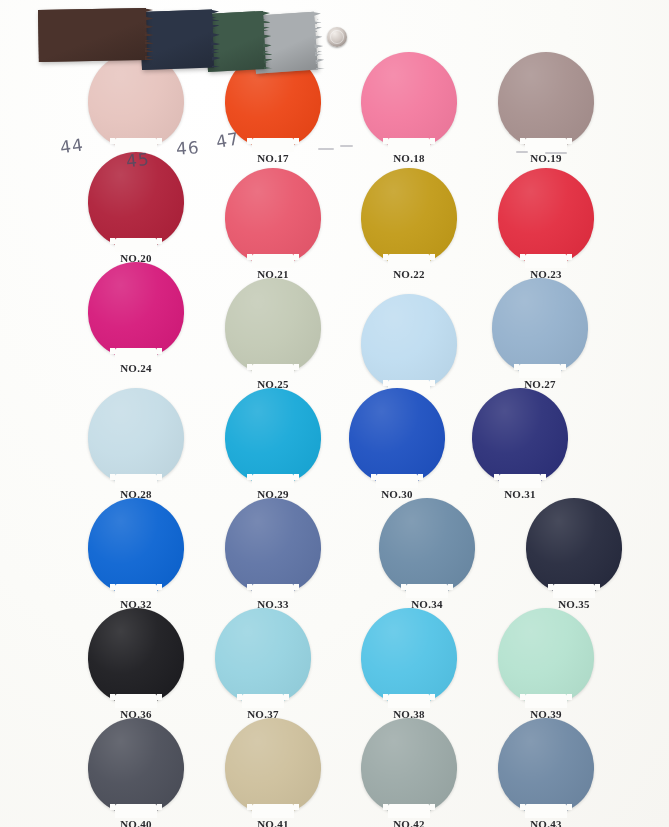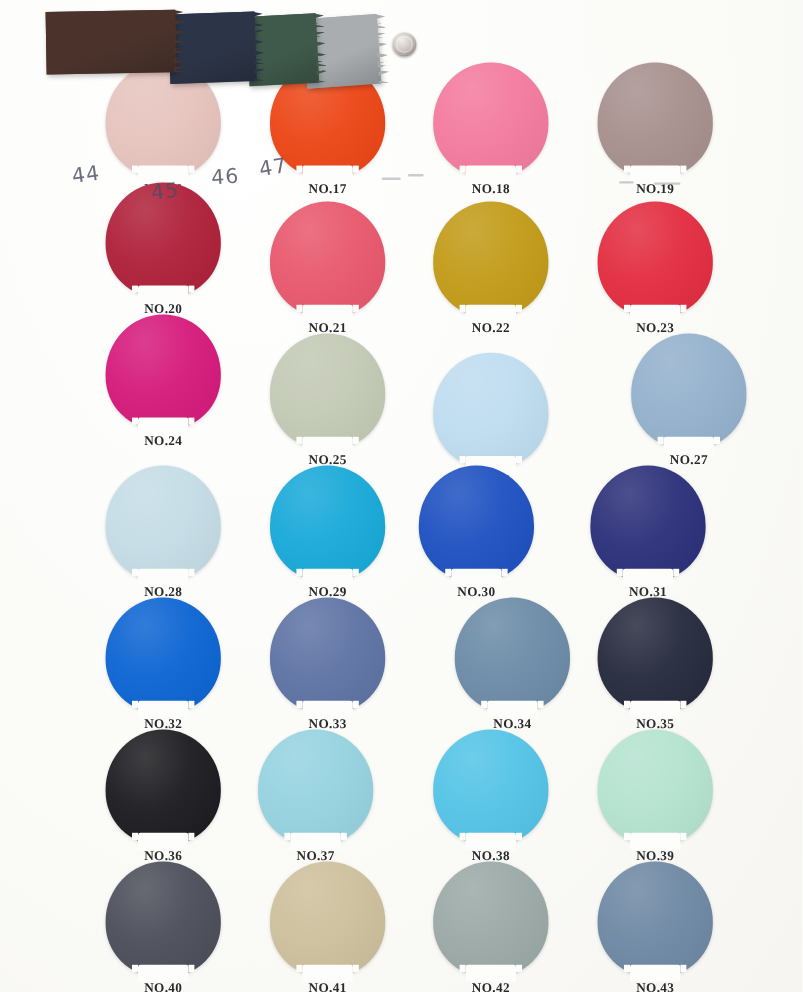--- a/index.html
+++ b/index.html
@@ -228,61 +228,61 @@
       <div class="chip" style="left: 225px; top: 278px;">
         <div class="disc" style="background: rgb(194, 201, 180);"></div>
         <div class="notch"></div>
         <div class="chip-label">NO.25</div>
       </div>
       <div class="chip" style="left: 361px; top: 294px;">
         <div class="disc" style="background: rgb(190, 220, 240);"></div>
         <div class="notch"></div>
         <div class="chip-label">NO.26</div>
       </div>
-      <div class="chip" style="left: 526px; top: 278px;">
+      <div class="chip" style="left: 492px; top: 278px;">
         <div class="disc" style="background: rgb(147, 176, 204);"></div>
         <div class="notch"></div>
         <div class="chip-label">NO.27</div>
       </div>
       <div class="chip" style="left: 88px; top: 388px;">
         <div class="disc" style="background: rgb(196, 220, 230);"></div>
         <div class="notch"></div>
         <div class="chip-label">NO.28</div>
       </div>
       <div class="chip" style="left: 225px; top: 388px;">
         <div class="disc" style="background: rgb(22, 168, 216);"></div>
         <div class="notch"></div>
         <div class="chip-label">NO.29</div>
       </div>
       <div class="chip" style="left: 349px; top: 388px;">
         <div class="disc" style="background: rgb(28, 79, 192);"></div>
         <div class="notch"></div>
         <div class="chip-label">NO.30</div>
       </div>
-      <div class="chip" style="left: 492px; top: 388px;">
+      <div class="chip" style="left: 472px; top: 388px;">
         <div class="disc" style="background: rgb(42, 46, 120);"></div>
         <div class="notch"></div>
         <div class="chip-label">NO.31</div>
       </div>
       <div class="chip" style="left: 88px; top: 498px;">
         <div class="disc" style="background: rgb(10, 99, 210);"></div>
         <div class="notch"></div>
         <div class="chip-label">NO.32</div>
       </div>
       <div class="chip" style="left: 225px; top: 498px;">
         <div class="disc" style="background: rgb(93, 114, 164);"></div>
         <div class="notch"></div>
         <div class="chip-label">NO.33</div>
       </div>
       <div class="chip" style="left: 379px; top: 498px;">
         <div class="disc" style="background: rgb(106, 138, 166);"></div>
         <div class="notch"></div>
         <div class="chip-label">NO.34</div>
       </div>
-      <div class="chip" style="left: 498px; top: 498px;">
+      <div class="chip" style="left: 526px; top: 498px;">
         <div class="disc" style="background: rgb(36, 40, 60);"></div>
         <div class="notch"></div>
         <div class="chip-label">NO.35</div>
       </div>
       <div class="chip" style="left: 88px; top: 608px;">
         <div class="disc" style="background: rgb(26, 26, 30);"></div>
         <div class="notch"></div>
         <div class="chip-label">NO.36</div>
       </div>
       <div class="chip" style="left: 215px; top: 608px;">

